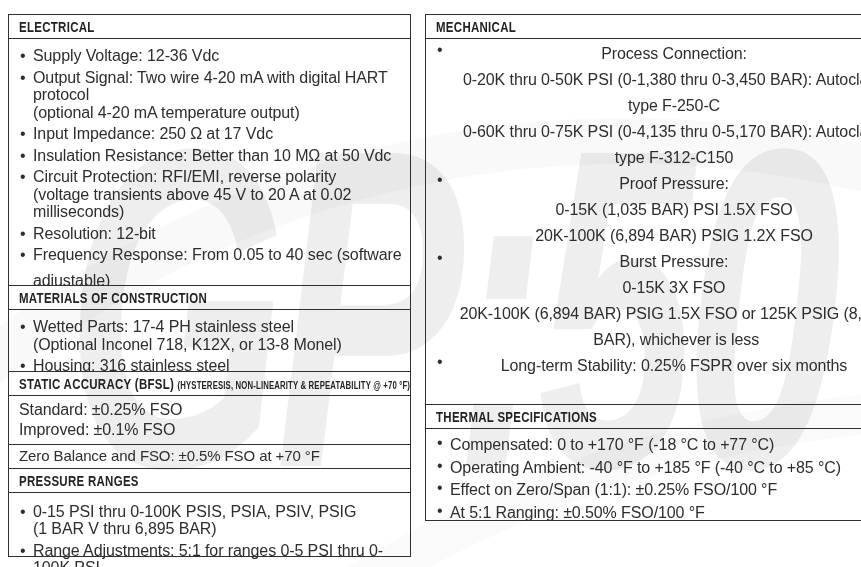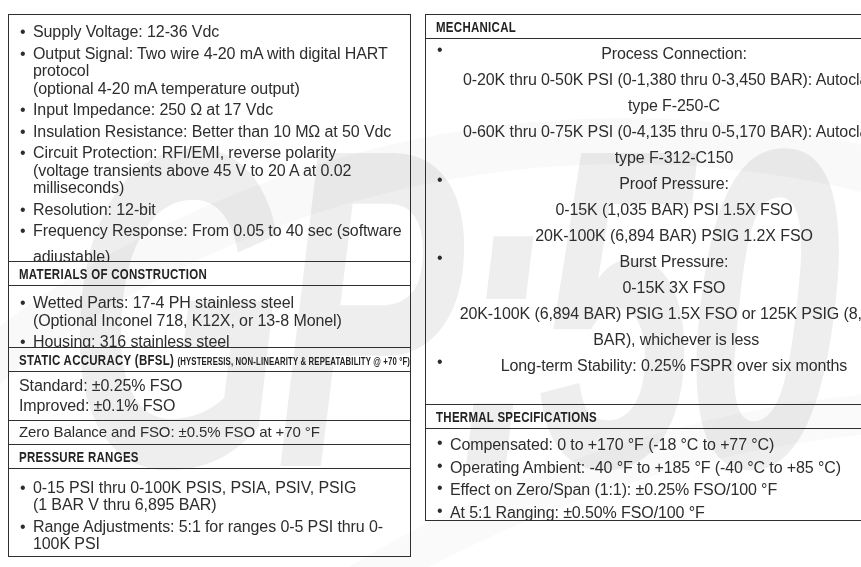--- a/index.html
+++ b/index.html
@@ -68,20 +68,23 @@
 <body>
 
 <div class="page">
 
   <div class="watermark">GP:50</div>
   <div class="swoosh sw1"></div>
   <div class="swoosh sw2"></div>
 
   <div class="box left-box">
 
+    <div class="sec-header first">
+      <span class="hdrline"><span class="ht">ELECTRICAL</span></span>
+    </div>
     <div class="sec-body b-electrical">
       <div class="item">
         <div class="ln">Supply Voltage: 12-36 Vdc</div>
       </div>
       <div class="item">
         <div class="ln">Output Signal: Two wire 4-20 mA with digital HART protocol</div>
         <div class="ln">(optional 4-20 mA temperature output)</div>
       </div>
       <div class="item">
         <div class="ln">Input Impedance: 250 Ω at 17 Vdc</div>

